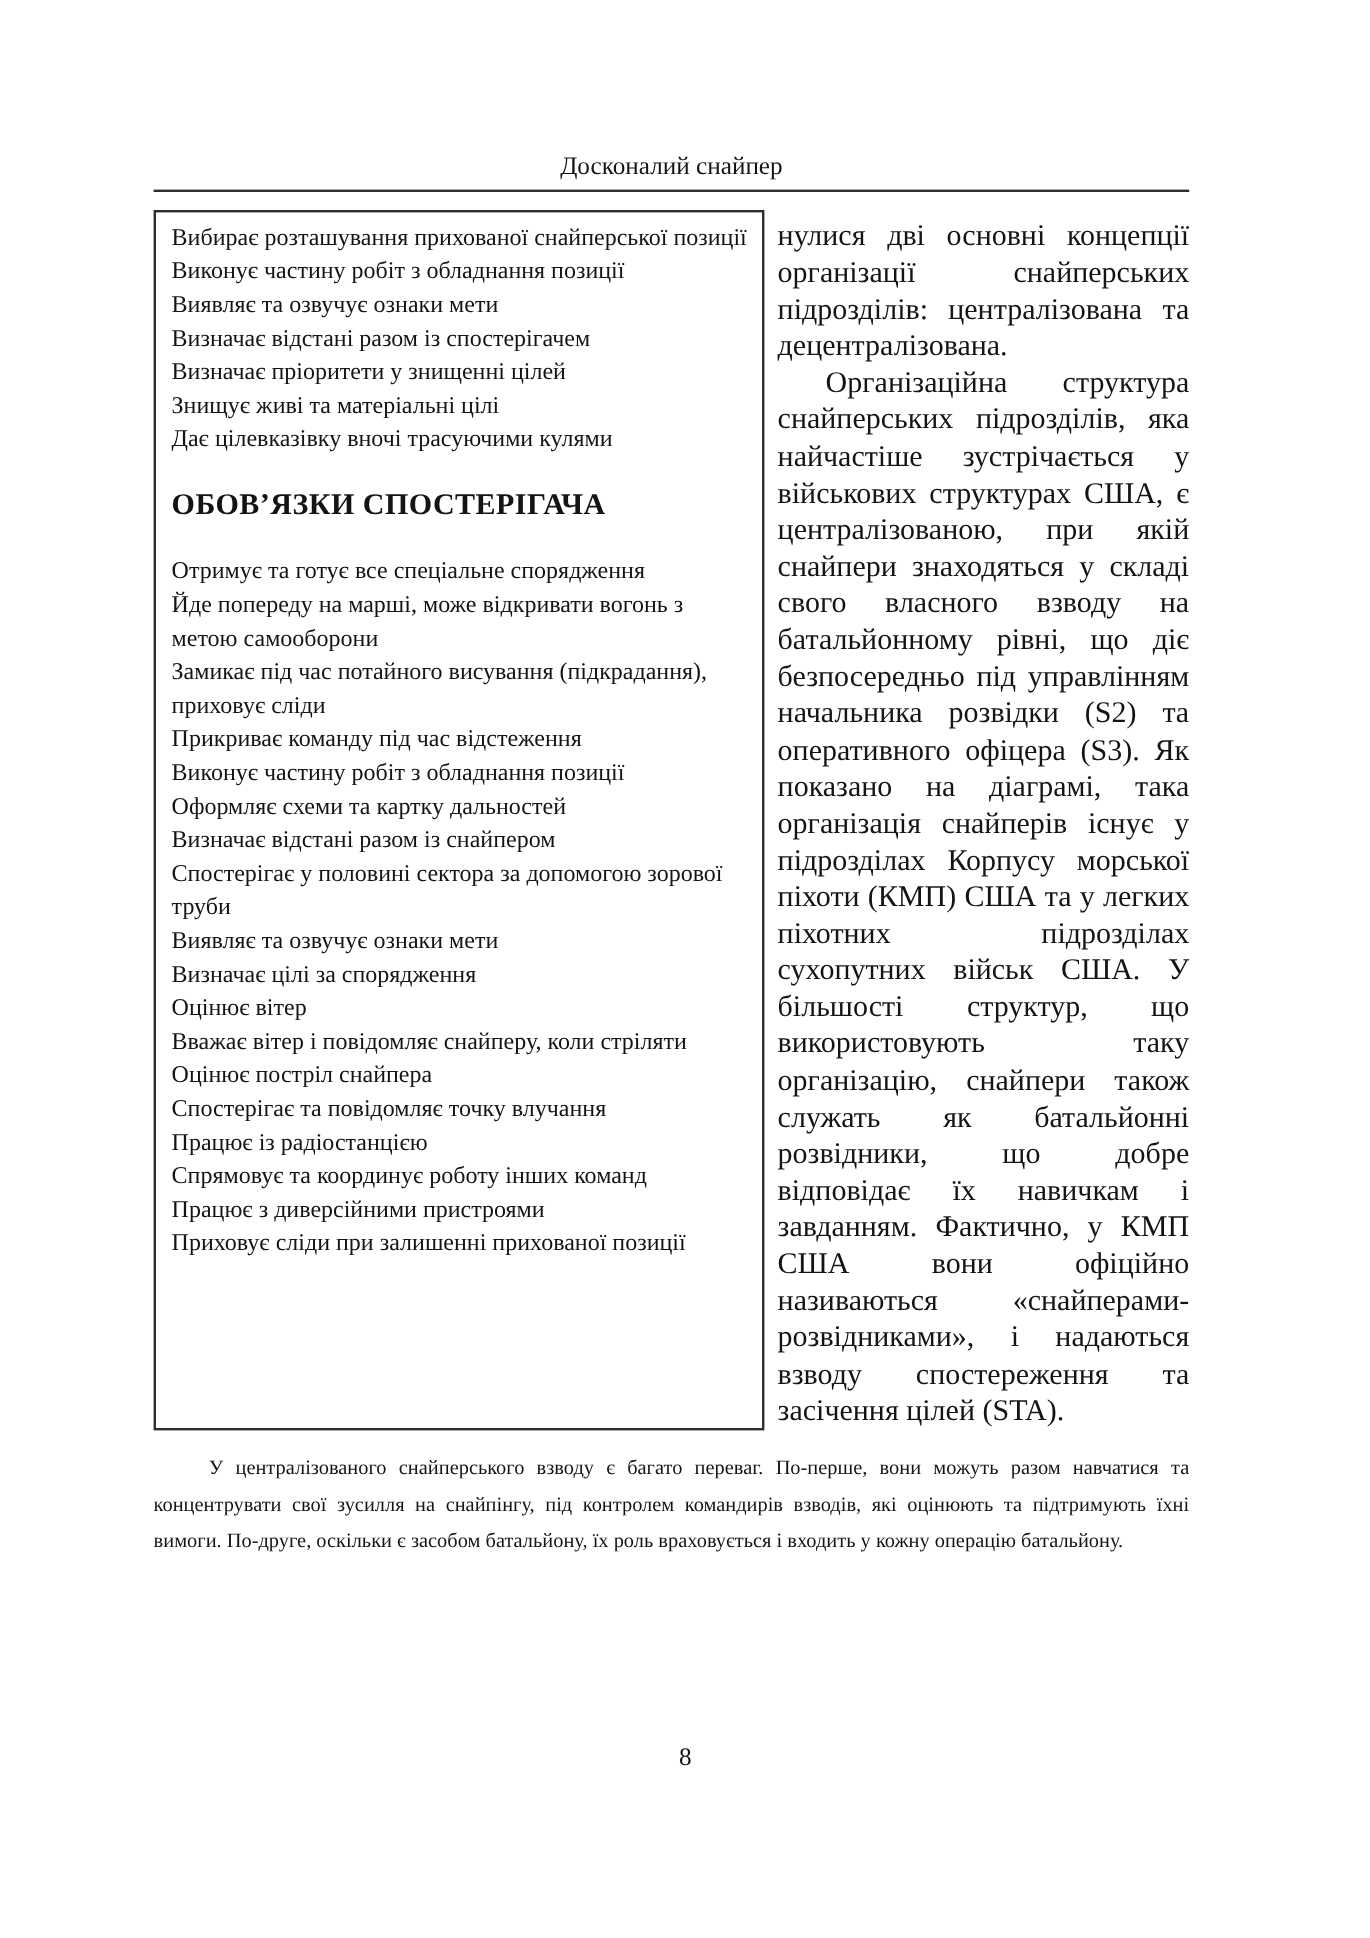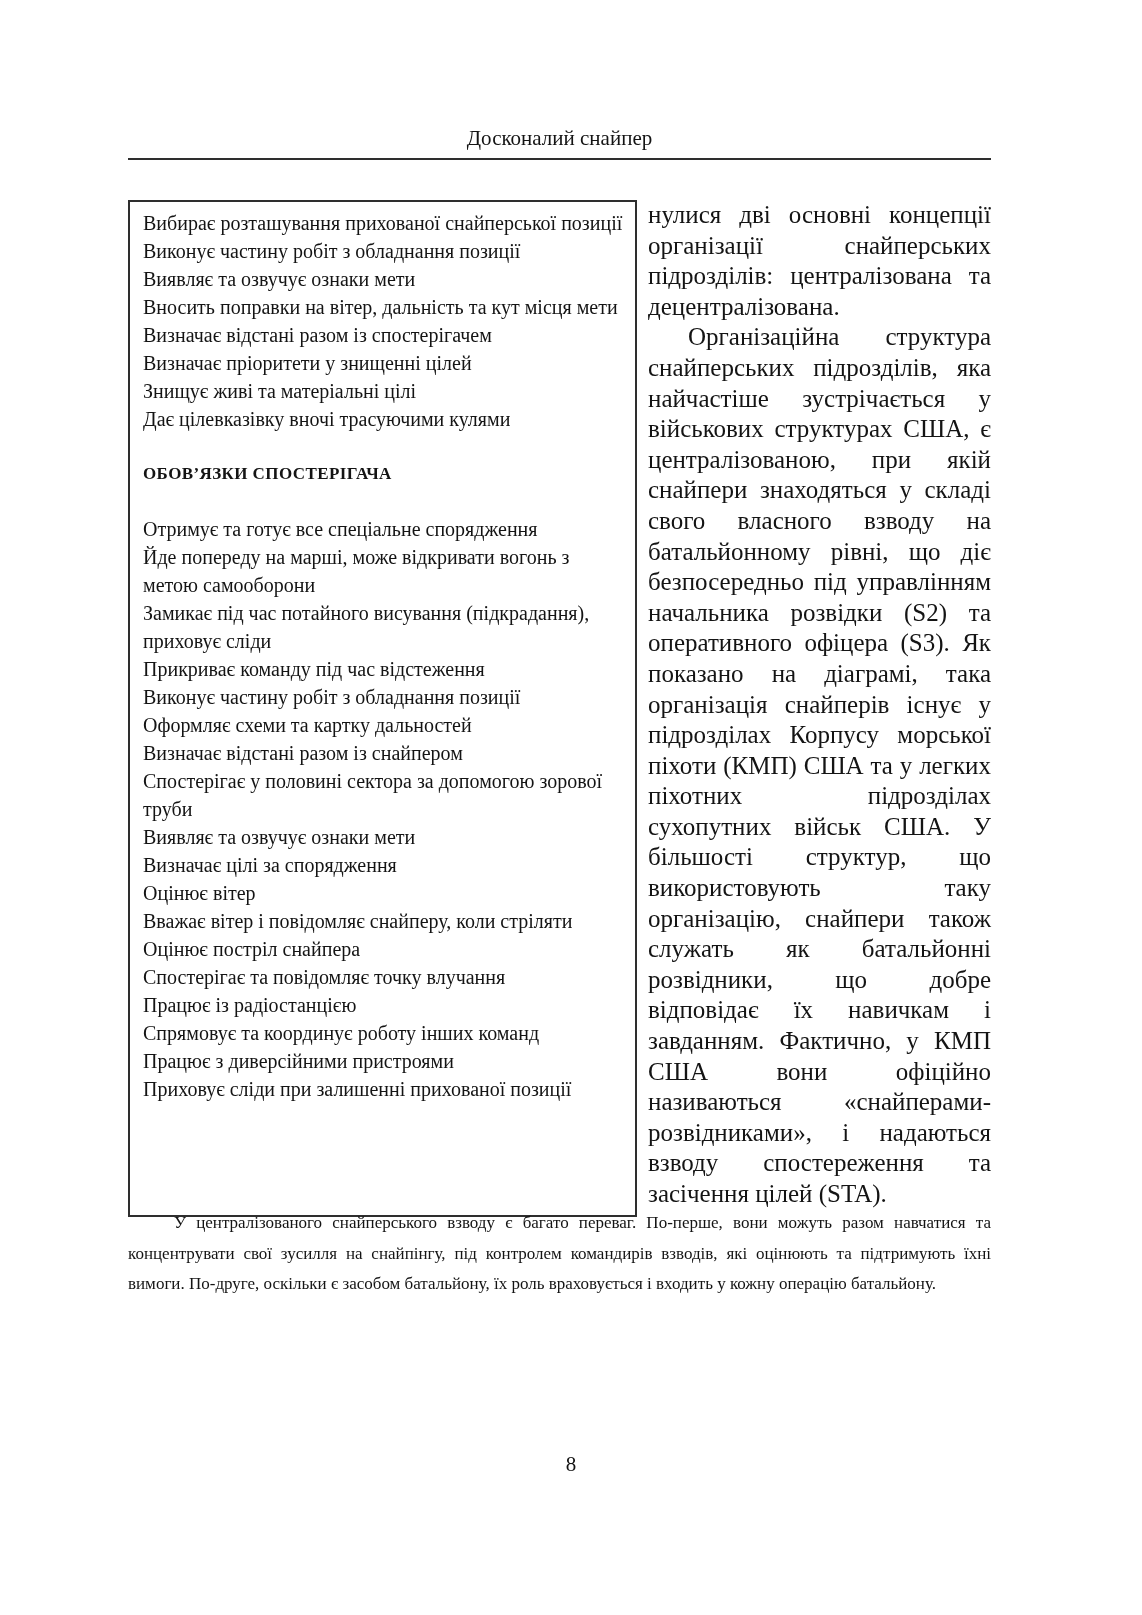--- a/index.html
+++ b/index.html
@@ -36,38 +36,37 @@
     margin: 0;
   }
 
   .columns {
     position: absolute;
     top: 175px;
     left: 128px;
     width: 863px;
     display: flex;
     gap: 11px;
-    align-items: flex-start;
-    margin-top: 25px;
+    align-items: flex-end;
   }
 
   .duties-box {
     width: 509px;
     min-height: 1017px;
     border: 2px solid #2e2e2e;
     padding: 7px 11px 16px 13px;
     font-size: 20px;
     line-height: 28px;
   }
 
   .duty { margin: 0; }
 
   .observer-heading {
     font-weight: bold;
-    font-size: 17px;
+    font-size: 25px;
     letter-spacing: 0.4px;
     margin: 27px 0 27px 0;
   }
 
   .right-col {
     width: 343px;
     font-size: 25px;
     line-height: 30.6px;
     text-align: justify;
   }
@@ -103,21 +102,20 @@
   <div class="header-title">Досконалий снайпер</div>
 
   <hr class="header-rule">
 
   <div class="columns">
 
     <div class="duties-box">
       <p class="duty">Вибирає розташування прихованої снайперської позиції</p>
       <p class="duty">Виконує частину робіт з обладнання позиції</p>
       <p class="duty">Виявляє та озвучує ознаки мети</p>
-      <p class="duty">Вносить поправки на вітер, дальність та кут місця мети</p>
       <p class="duty">Визначає відстані разом із спостерігачем</p>
       <p class="duty">Визначає пріоритети у знищенні цілей</p>
       <p class="duty">Знищує живі та матеріальні цілі</p>
       <p class="duty">Дає цілевказівку вночі трасуючими кулями</p>
 
       <p class="observer-heading">ОБОВ’ЯЗКИ СПОСТЕРІГАЧА</p>
 
       <p class="duty">Отримує та готує все спеціальне спорядження</p>
       <p class="duty">Йде попереду на марші, може відкривати вогонь з метою самооборони</p>
       <p class="duty">Замикає під час потайного висування (підкрадання), приховує сліди</p>

